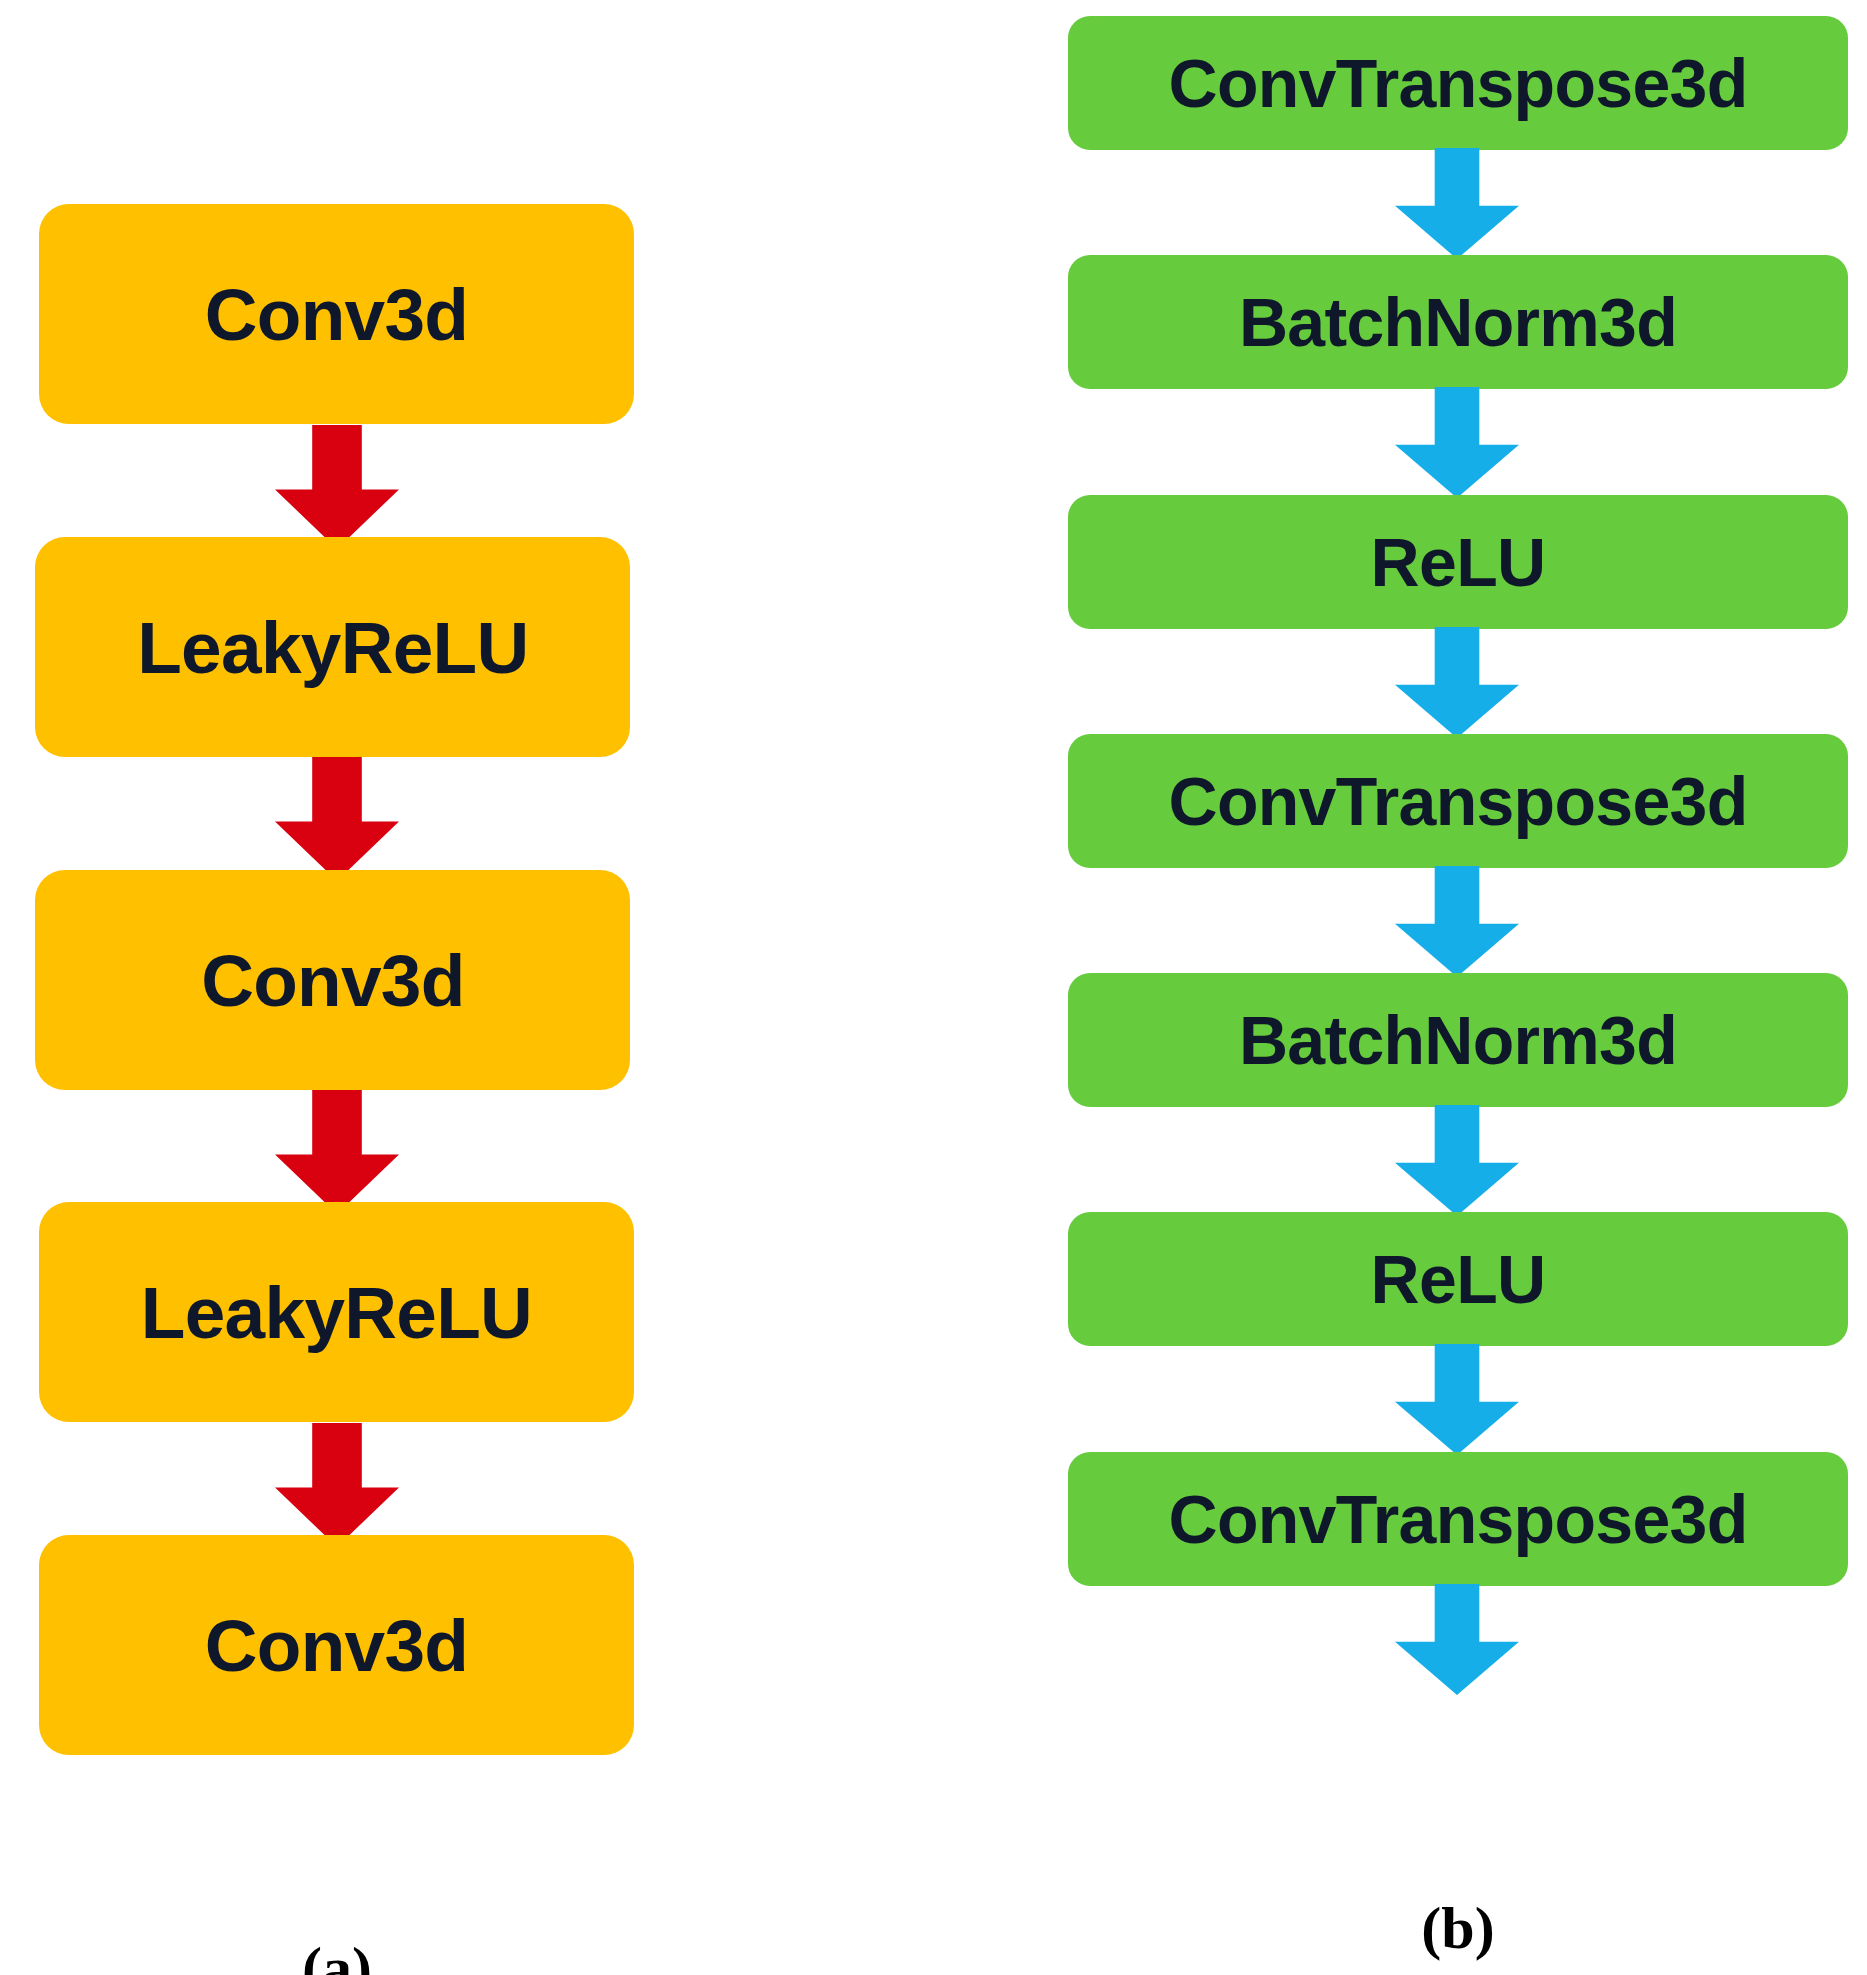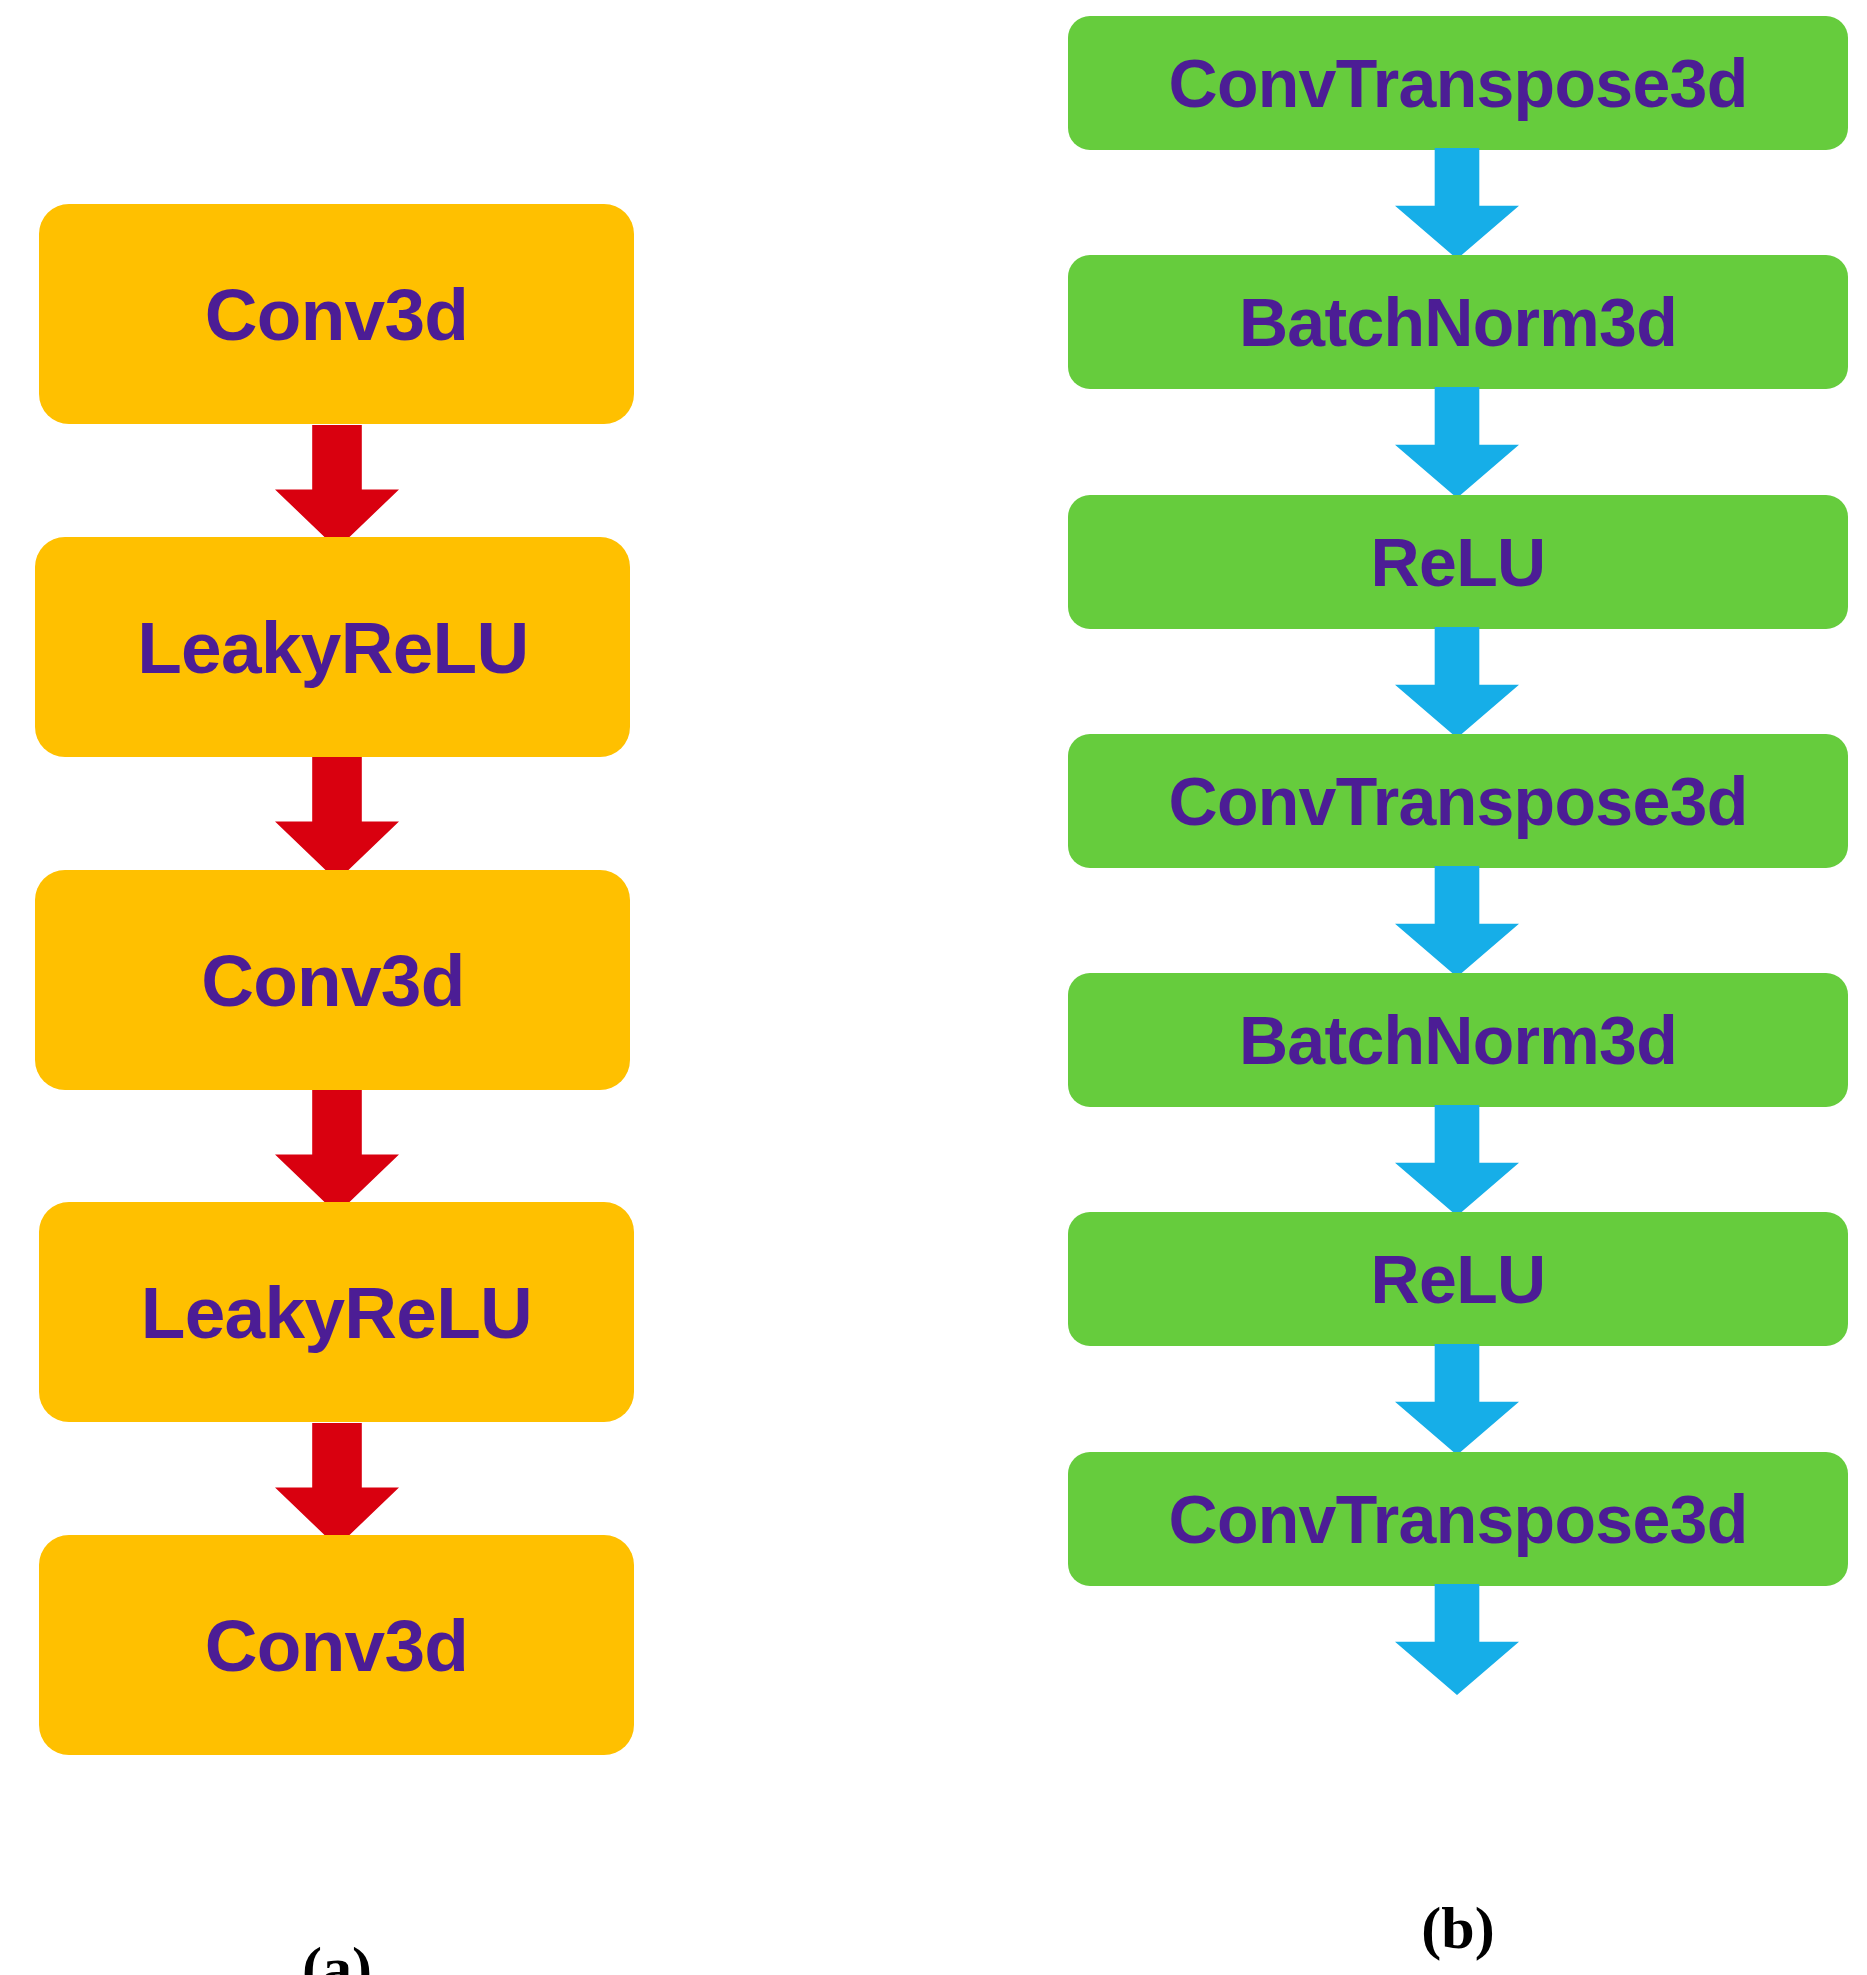--- a/index.html
+++ b/index.html
@@ -29,21 +29,21 @@
   #column-b { left: 934px; width: 934px; }
 
   
   .flow-box {
     position: absolute;
     display: flex;
     align-items: center;
     justify-content: center;
     box-sizing: border-box;
     border-radius: 27px;
-    color: #4c1d95;
+    color: #0f172a;
     font-weight: bold;
     letter-spacing: -0.7px;
     white-space: nowrap;
     text-align: center;
     line-height: 1;
   }
 
   .flow-box.yellow {
     background: #FFC000;
     border-radius: 30px;

